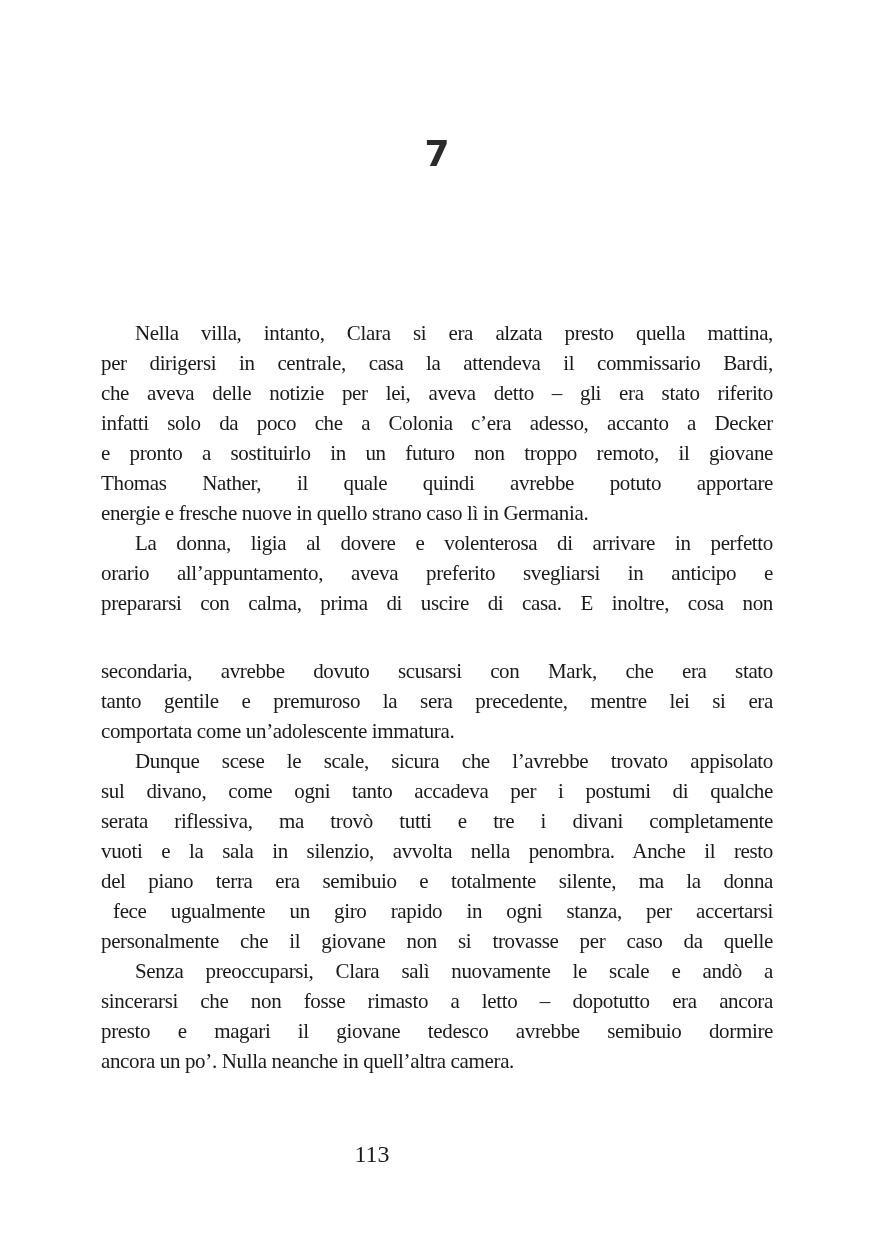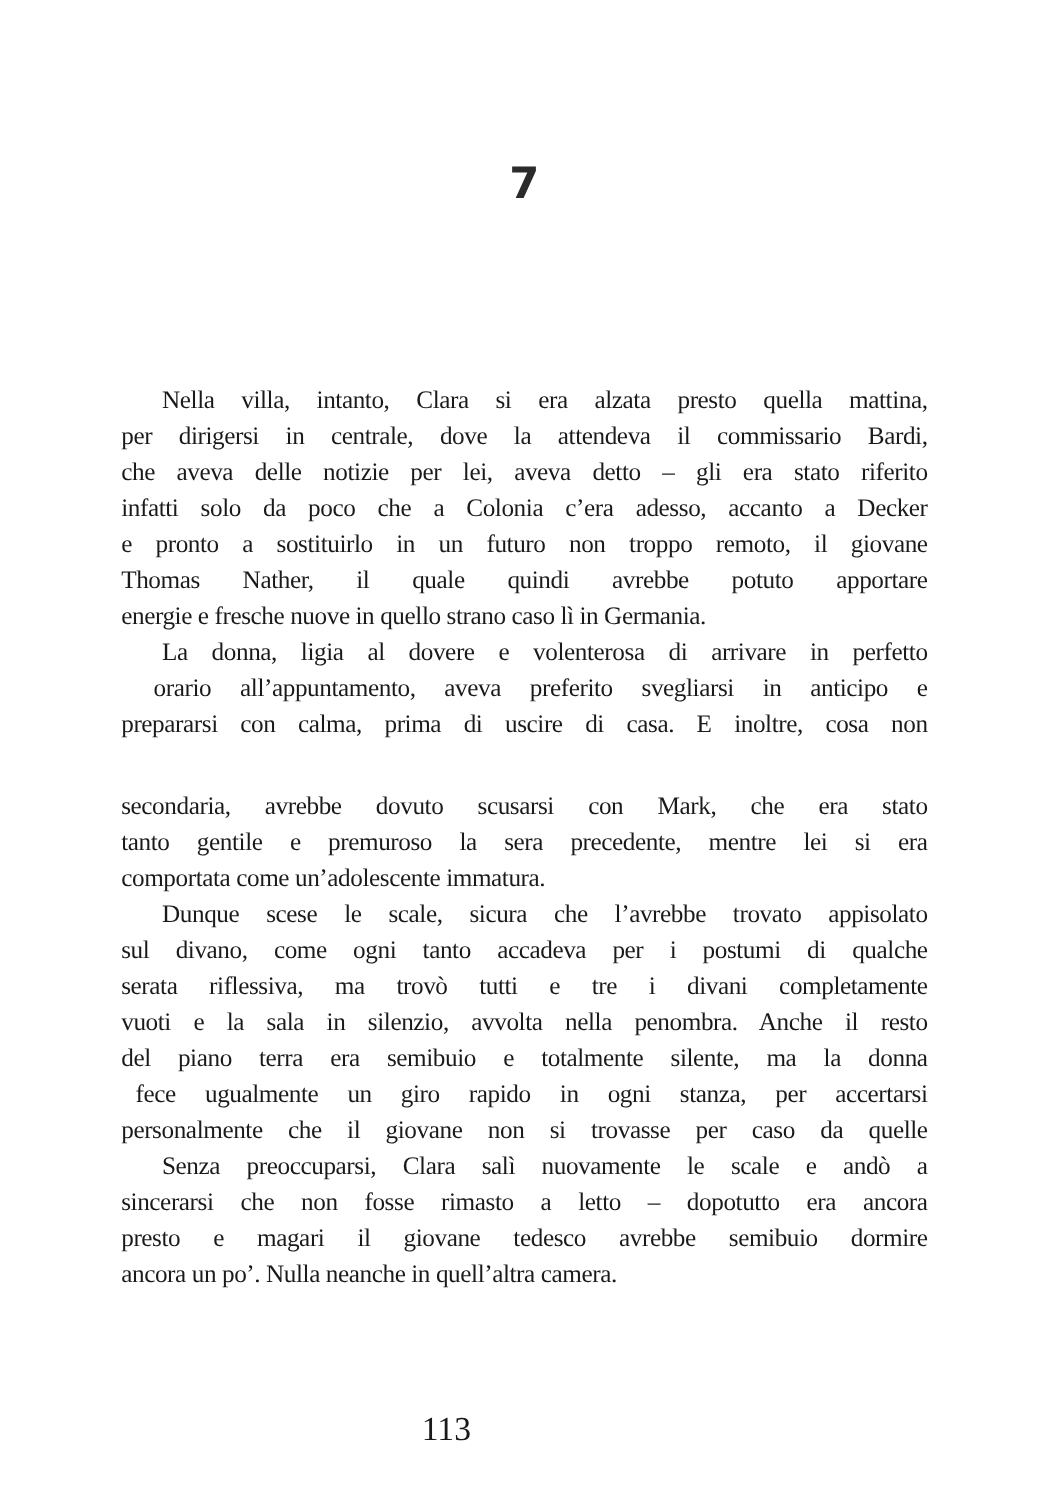--- a/index.html
+++ b/index.html
@@ -47,47 +47,47 @@
       padding-left: 34px;
     }
     .line.last {
       text-align-last: left;
     }
     .paragraph {
       display: block;
     }
     .page-number {
       position: absolute;
-      top: 1176px;
+      top: 1138px;
       left: 0;
       width: 744px;
       text-align: center;
-      font-size: 28px;
+      font-size: 24px;
       line-height: 32px;
       color: #1a1a1a;
     }
   </style>
 </head>
 <body>
 
 <div class="chapter-number">7</div>
 
 <div class="body-text">
   <div class="paragraph">
     <span class="line indent" style="white-space: normal;">Nella villa, intanto, Clara si era alzata presto quella mattina,</span>
-    <span class="line" style="white-space: normal;">per dirigersi in centrale, dove la attendeva il commissario Bardi,</span>
+    <span class="line" style="white-space: normal;">per dirigersi in centrale, casa la attendeva il commissario Bardi,</span>
     <span class="line" style="white-space: normal;">che aveva delle notizie per lei, aveva detto – gli era stato riferito</span>
     <span class="line" style="white-space: normal;">infatti solo da poco che a Colonia c’era adesso, accanto a Decker</span>
     <span class="line" style="white-space: normal;">e pronto a sostituirlo in un futuro non troppo remoto, il giovane</span>
     <span class="line" style="white-space: normal;">Thomas Nather, il quale quindi avrebbe potuto apportare</span>
     <span class="line last" style="white-space: normal;">energie e fresche nuove in quello strano caso lì in Germania.</span>
   </div>
   <div class="paragraph">
     <span class="line indent" style="white-space: normal;">La donna, ligia al dovere e volenterosa di arrivare in perfetto</span>
-    <span class="line" style="white-space: normal; margin-left: 27px;">orario all’appuntamento, aveva preferito svegliarsi in anticipo e</span>
+    <span class="line" style="white-space: normal;">orario all’appuntamento, aveva preferito svegliarsi in anticipo e</span>
     <span class="line" style="white-space: normal;">prepararsi con calma, prima di uscire di casa. E inoltre, cosa non</span>
     <span class="line" style="white-space: normal; margin-top: 38px;">secondaria, avrebbe dovuto scusarsi con Mark, che era stato</span>
     <span class="line" style="white-space: normal;">tanto gentile e premuroso la sera precedente, mentre lei si era</span>
     <span class="line last" style="white-space: normal;">comportata come un’adolescente immatura.</span>
   </div>
   <div class="paragraph">
     <span class="line indent" style="white-space: normal;">Dunque scese le scale, sicura che l’avrebbe trovato appisolato</span>
     <span class="line" style="white-space: normal;">sul divano, come ogni tanto accadeva per i postumi di qualche</span>
     <span class="line" style="white-space: normal;">serata riflessiva, ma trovò tutti e tre i divani completamente</span>
     <span class="line" style="white-space: normal;">vuoti e la sala in silenzio, avvolta nella penombra. Anche il resto</span>

